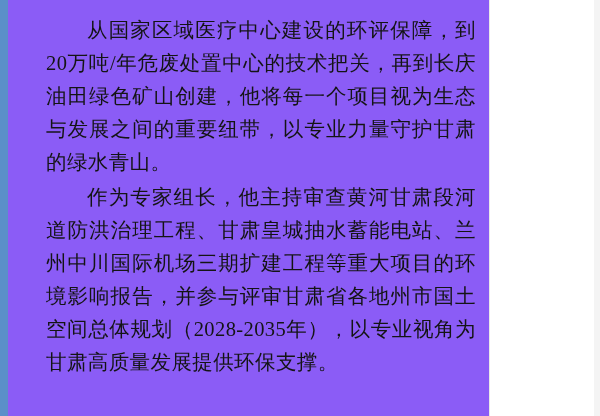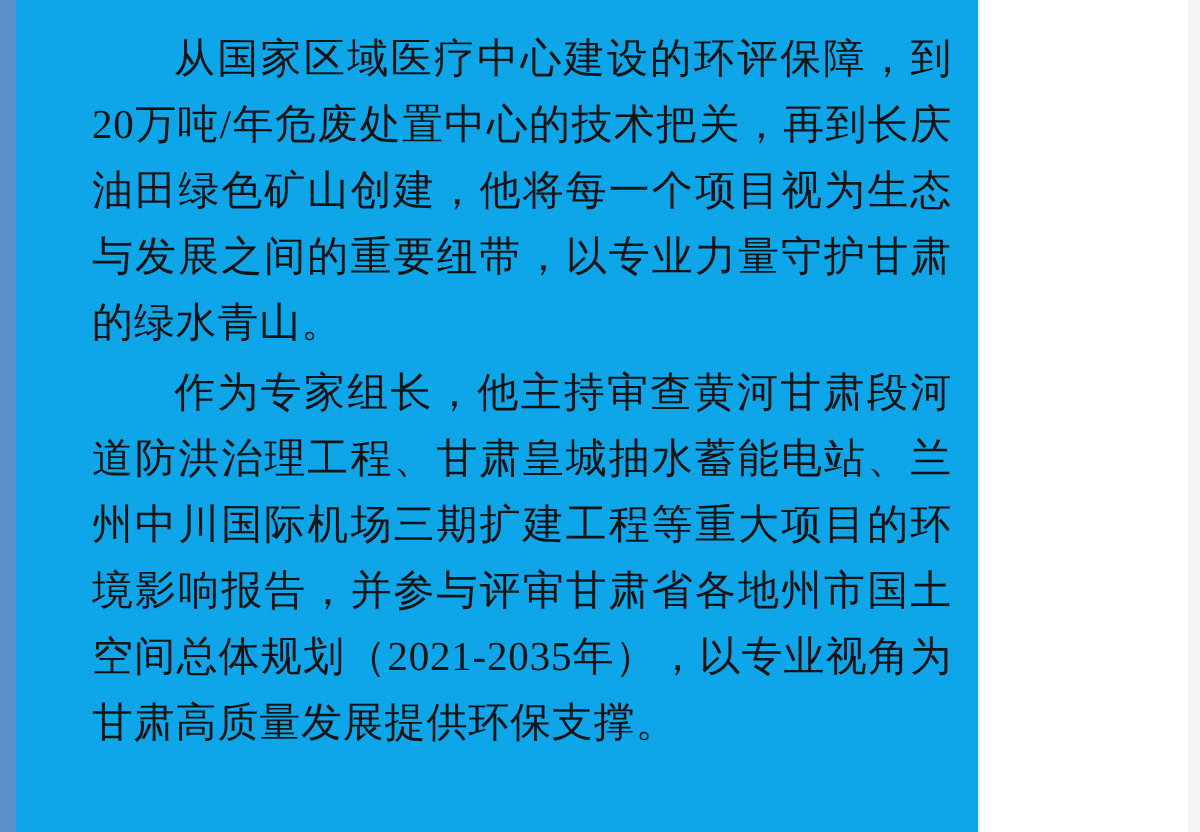--- a/index.html
+++ b/index.html
@@ -10,21 +10,21 @@
     width: 600px;
     height: 416px;
     overflow: hidden;
     background: #ffffff;
     font-family: "Liberation Serif", "DejaVu Serif", serif;
   }
   .page {
     position: relative;
     width: 600px;
     height: 416px;
-    background: #0ea5e9;
+    background: #8b5cf6;
     box-sizing: border-box;
   }
   
   .left-bar {
     position: absolute;
     left: 0;
     top: 0;
     width: 8px;
     height: 416px;
     background: #5b8fc9;
@@ -73,20 +73,20 @@
 </style>
 </head>
 <body>
 
 <div class="page">
 
   <div class="left-bar"></div>
 
   <div class="content">
     <p class="para">从国家区域医疗中心建设的环评保障，到20万吨/年危废处置中心的技术把关，再到长庆油田绿色矿山创建，他将每一个项目视为生态与发展之间的重要纽带，以专业力量守护甘肃的绿水青山。</p>
-    <p class="para">作为专家组长，他主持审查黄河甘肃段河道防洪治理工程、甘肃皇城抽水蓄能电站、兰州中川国际机场三期扩建工程等重大项目的环境影响报告，并参与评审甘肃省各地州市国土空间总体规划（2021-2035年），以专业视角为甘肃高质量发展提供环保支撑。</p>
+    <p class="para">作为专家组长，他主持审查黄河甘肃段河道防洪治理工程、甘肃皇城抽水蓄能电站、兰州中川国际机场三期扩建工程等重大项目的环境影响报告，并参与评审甘肃省各地州市国土空间总体规划（2028-2035年），以专业视角为甘肃高质量发展提供环保支撑。</p>
   </div>
 
   <div class="right-gutter">
     <div class="right-gutter-inner"></div>
   </div>
 
 </div>
 
 </body></html>

